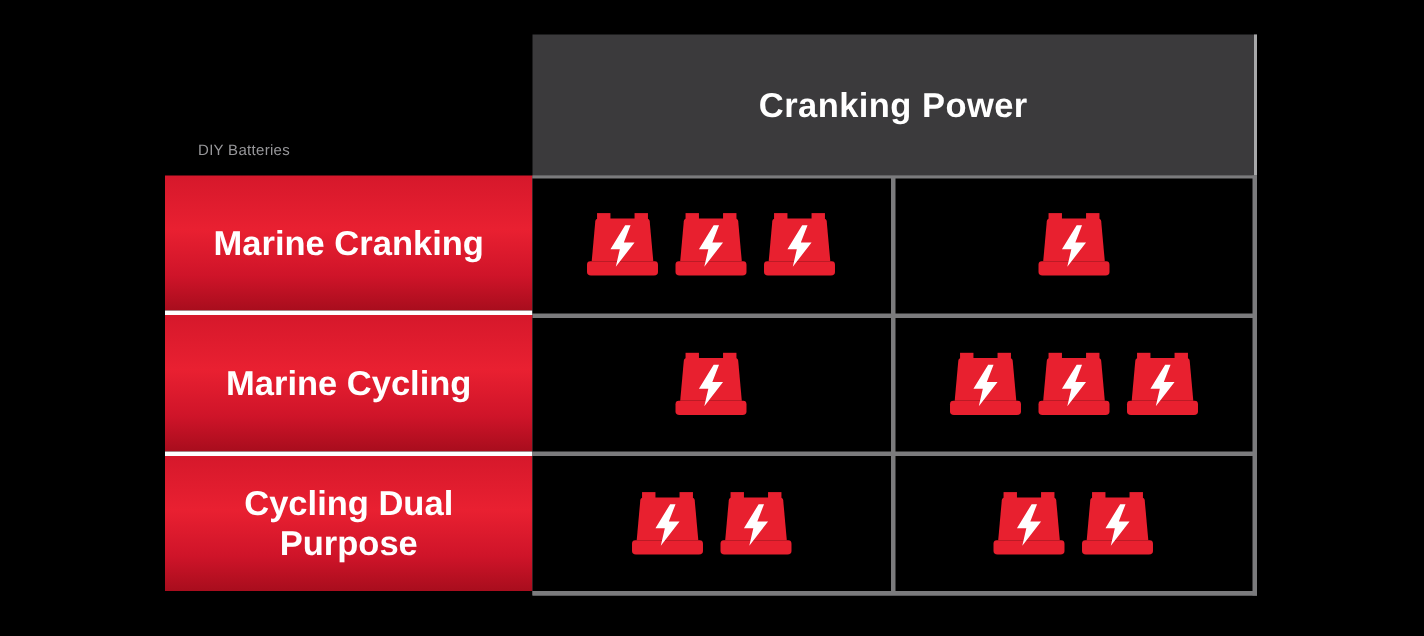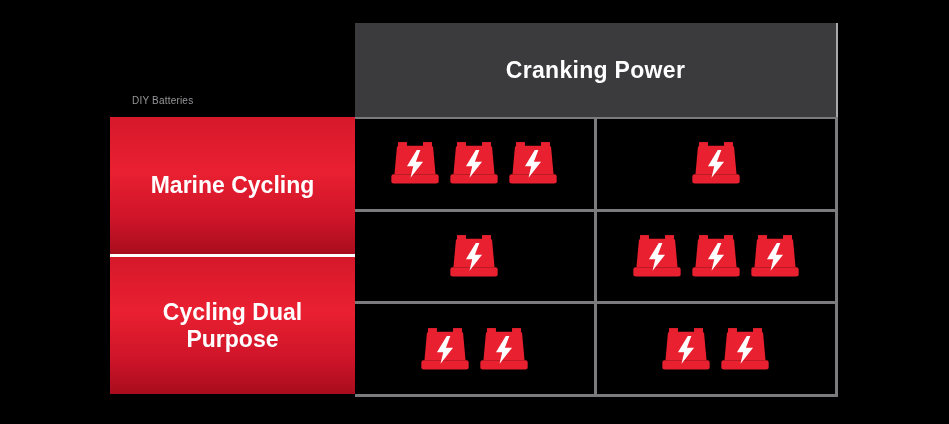--- a/index.html
+++ b/index.html
@@ -121,20 +121,23 @@
 
   <div id="brand-label">DIY Batteries</div>
 
   <div id="column-header">
     <div class="header-cell">Cranking Power</div>
     <div class="header-divider"></div>
   </div>
 
   <div id="row-labels">
     <div class="label-row">
+      <span>Marine Cranking</span>
+    </div>
+    <div class="label-row">
       <span>Marine Cycling</span>
     </div>
     <div class="label-row">
       <span>Cycling Dual Purpose</span>
     </div>
   </div>
 
   <div id="rating-grid">
     <div class="rating-cell">
   <span class="battery-icon">

